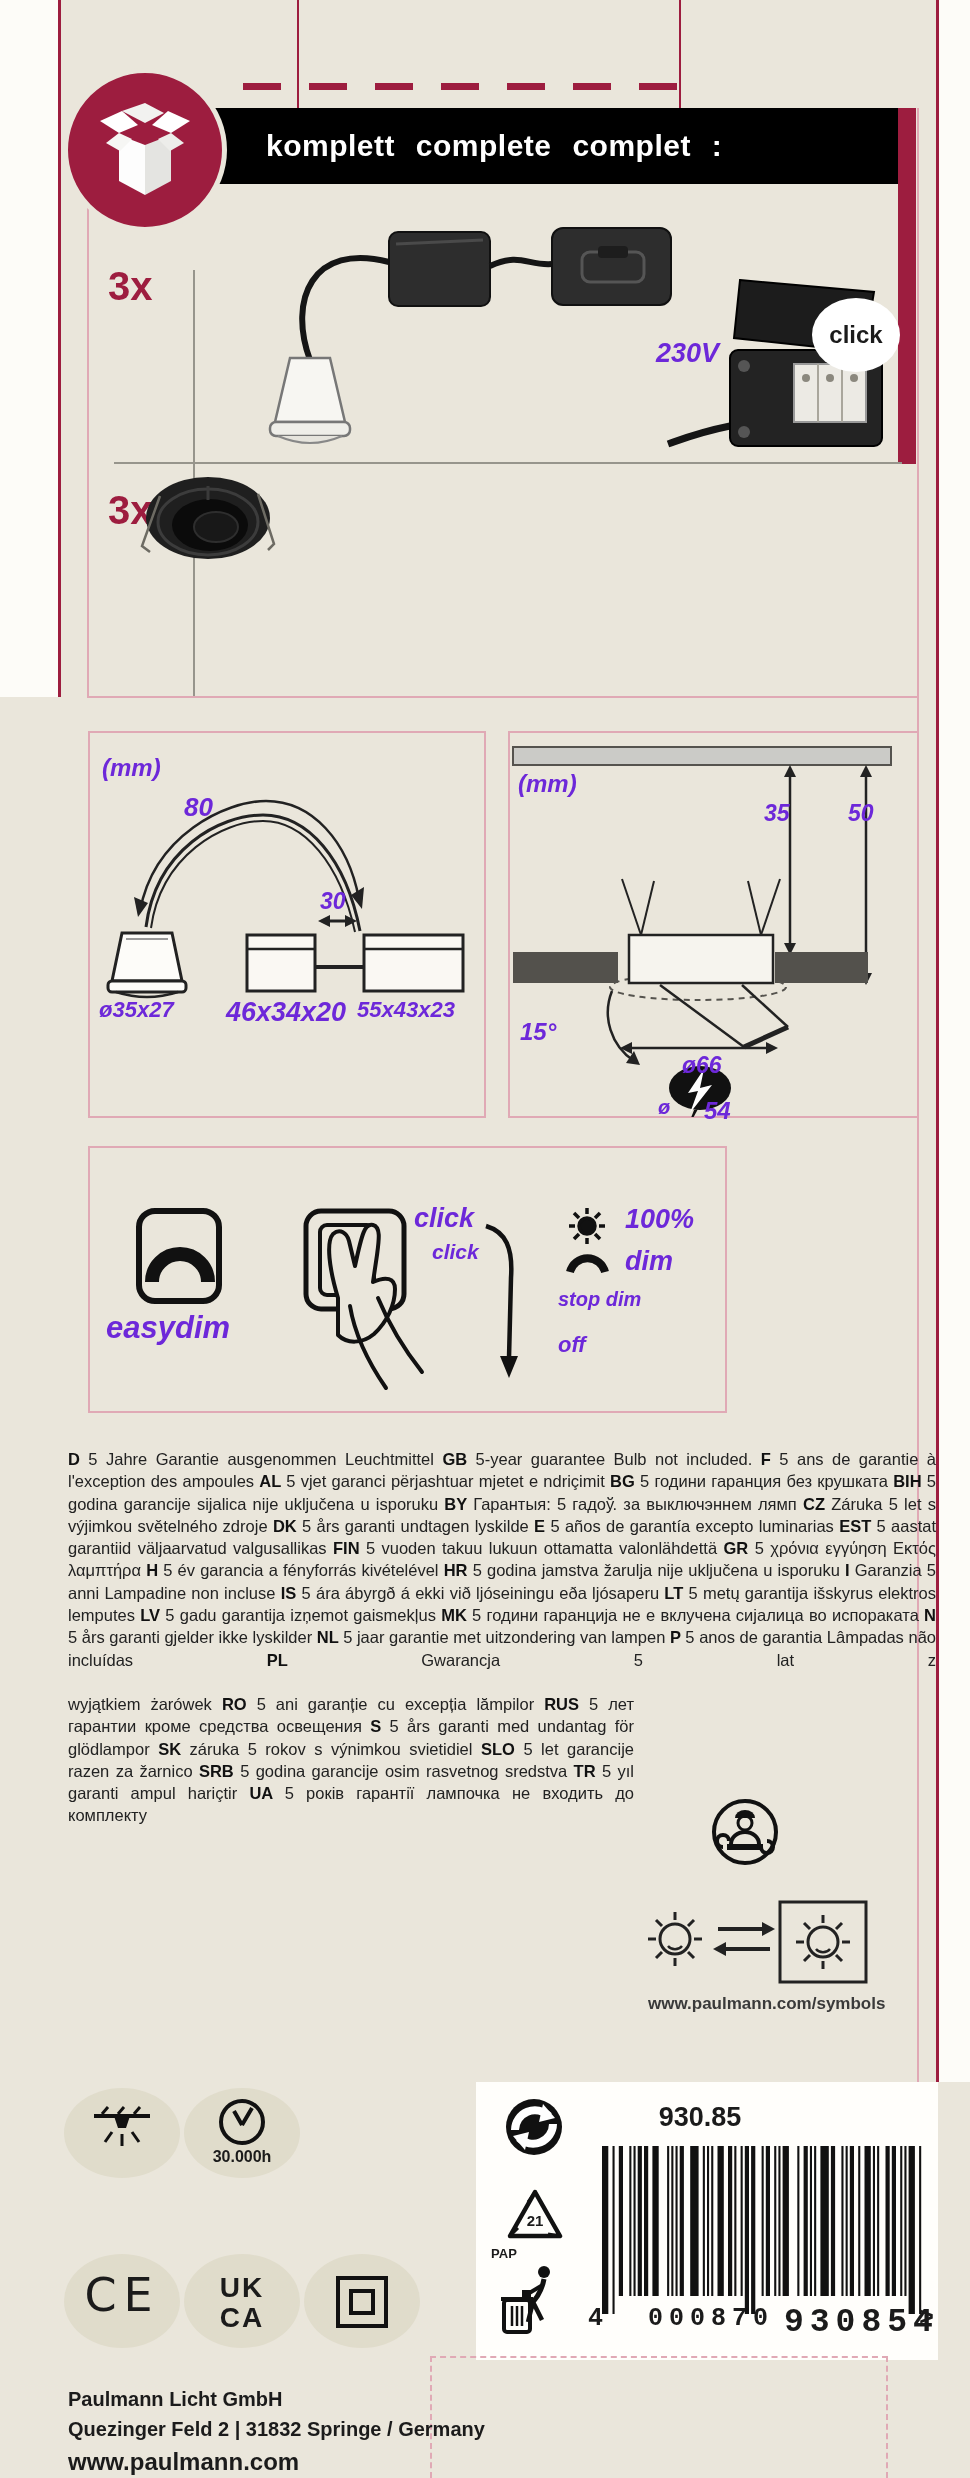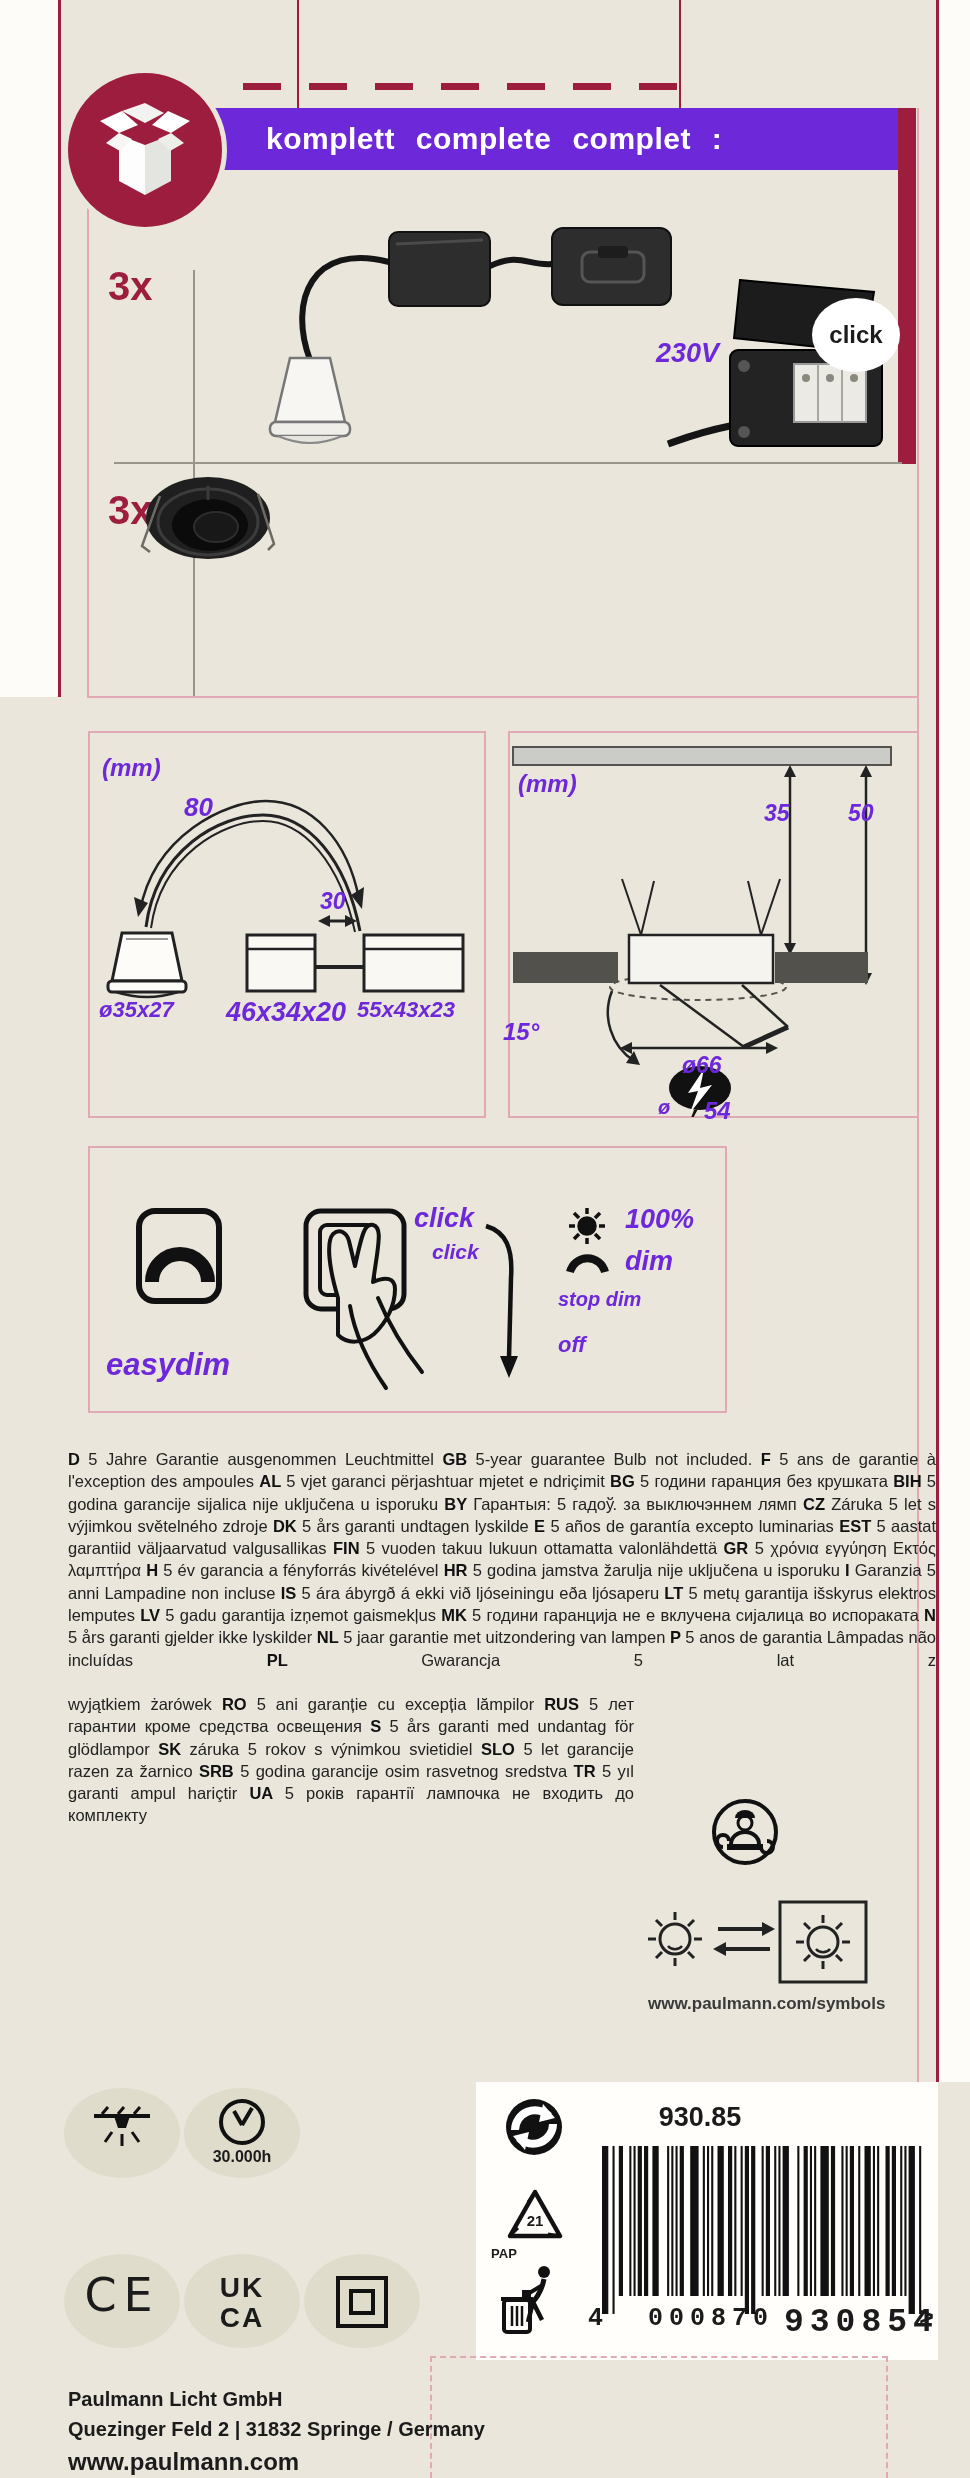--- a/index.html
+++ b/index.html
@@ -29,21 +29,21 @@
   <div class="abs dash" style="left:297px;top:0;width:2px;height:108px;"></div>
   <div class="abs dash" style="left:679px;top:0;width:2px;height:108px;"></div>
   <div class="abs dash" style="left:243px;top:83px;width:38px;height:7px;"></div>
   <div class="abs dash" style="left:309px;top:83px;width:38px;height:7px;"></div>
   <div class="abs dash" style="left:375px;top:83px;width:38px;height:7px;"></div>
   <div class="abs dash" style="left:441px;top:83px;width:38px;height:7px;"></div>
   <div class="abs dash" style="left:507px;top:83px;width:38px;height:7px;"></div>
   <div class="abs dash" style="left:573px;top:83px;width:38px;height:7px;"></div>
   <div class="abs dash" style="left:639px;top:83px;width:38px;height:7px;"></div>
 
-  <div class="abs" style="left:170px;top:108px;width:728px;height:62px;background:#6d28d9;display:flex;align-items:center;">
+  <div class="abs" style="left:170px;top:108px;width:728px;height:76px;background:#000000;display:flex;align-items:center;">
     <span class="b" style="color:#fff;font-size:30px;margin-left:96px;word-spacing:12px;letter-spacing:.5px;">komplett complete complet :</span>
   </div>
   <div class="abs" style="left:898px;top:108px;width:18px;height:356px;background:#9d1d3f;"></div>
   <div class="abs" style="left:63px;top:68px;width:164px;height:164px;border-radius:50%;background:#9d1d3f;border:5px solid #eae6db;box-sizing:border-box;">
     <span class="abs" style="left:28px;top:26px;">
       <svg width="98" height="100" viewBox="0 0 98 100">
         <polygon points="23,34 4,22 26,12 42,26" fill="#fff"></polygon>
         <polygon points="75,34 94,22 72,12 56,26" fill="#fff"></polygon>
         <polygon points="26,12 49,4 68,14 49,24" fill="#f2f2f0"></polygon>
         <polygon points="23,36 49,46 49,96 23,82" fill="#fdfdfd"></polygon>
@@ -177,21 +177,21 @@
       <polygon points="270,317 258,311 258,323" fill="#222"></polygon>
 
       <ellipse cx="192" cy="357" rx="31" ry="22" fill="#111"></ellipse>
       <polygon points="196,338 180,362 190,360 182,382 204,354 192,357" fill="#fff"></polygon>
       <polygon points="186,379 178,400 190,378" fill="#111"></polygon>
     </svg>
   </span>
   <div class="abs lbl" style="left:518px;top:770px;font-size:24px;">(mm)</div>
   <div class="abs lbl" style="left:764px;top:800px;font-size:23px;">35</div>
   <div class="abs lbl" style="left:848px;top:800px;font-size:23px;">50</div>
-  <div class="abs lbl" style="left:503px;top:1018px;font-size:24px;">15°</div>
+  <div class="abs lbl" style="left:520px;top:1018px;font-size:24px;">15°</div>
   <div class="abs lbl" style="left:682px;top:1052px;font-size:23px;">ø66</div>
   <div class="abs lbl" style="left:658px;top:1096px;font-size:20px;">ø</div>
   <div class="abs lbl" style="left:704px;top:1097px;font-size:24px;">54</div>
 
   <div class="abs" style="left:88px;top:1146px;width:635px;height:263px;border:2.5px solid #e0a9b5;"></div>
   <span class="abs" style="left:88px;top:1146px;">
     <svg width="640" height="268" viewBox="0 0 640 268">
 
       <rect x="51" y="65" width="80" height="90" rx="16" fill="none" stroke="#111" stroke-width="6"></rect>
       <path d="M64,136 A28,28 0 0 1 120,136" fill="none" stroke="#111" stroke-width="14"></path>
@@ -216,21 +216,21 @@
           <line x1="511" y1="80" x2="517" y2="80"></line>
         <line x1="486" y1="67" x2="491" y2="72"></line>
           <line x1="507" y1="88" x2="512" y2="93"></line>
         <line x1="486" y1="93" x2="491" y2="88"></line>
           <line x1="507" y1="72" x2="512" y2="67"></line>
       </g>
 
       <path d="M482,126 A18,18 0 0 1 517,126" fill="none" stroke="#111" stroke-width="8"></path>
     </svg>
   </span>
-  <div class="abs lbl" style="left:106px;top:1310px;font-size:31px;margin-top:37px;">easydim</div>
+  <div class="abs lbl" style="left:106px;top:1310px;font-size:31px;">easydim</div>
   <div class="abs lbl" style="left:414px;top:1203px;font-size:27px;">click</div>
   <div class="abs lbl" style="left:432px;top:1240px;font-size:21px;">click</div>
   <div class="abs lbl" style="left:625px;top:1204px;font-size:27px;">100%</div>
   <div class="abs lbl" style="left:625px;top:1246px;font-size:27px;">dim</div>
   <div class="abs lbl" style="left:558px;top:1288px;font-size:20px;">stop dim</div>
   <div class="abs lbl" style="left:558px;top:1332px;font-size:22px;">off</div>
 
   <div class="abs warr" style="left:68px;top:1448px;width:868px;"><b>D </b>5 Jahre Garantie ausgenommen Leuchtmittel <b>GB </b>5-year guarantee Bulb not included. <b>F </b>5 ans de garantie à l'exception des ampoules <b>AL </b>5 vjet garanci përjashtuar mjetet e ndriçimit  <b>BG </b>5 години гаранция без крушката <b>BIH </b>5 godina garancije sijalica nije uključena u isporuku <b>BY </b>Гарантыя: 5 гадоў. за выключэннем лямп <b>CZ </b>Záruka 5 let s výjimkou světelného zdroje <b>DK </b>5 års garanti undtagen lyskilde <b>E </b>5 años de garantía excepto luminarias <b>EST </b>5 aastat garantiid väljaarvatud valgusallikas <b>FIN </b>5 vuoden takuu lukuun ottamatta valonlähdettä <b>GR </b>5 χρόνια εγγύηση Εκτός λαμπτήρα <b>H </b>5 év garancia a fényforrás kivételével  <b>HR </b>5 godina jamstva žarulja nije uključena u isporuku <b>I </b>Garanzia 5 anni Lampadine non incluse <b>IS </b>5 ára ábyrgð á ekki við ljóseiningu eða ljósaperu <b>LT </b>5 metų garantija išskyrus elektros lemputes <b>LV </b>5 gadu garantija izņemot gaismekļus <b>MK </b>5 години гаранција не е вклучена сијалица во испораката <b>N </b>5 års garanti gjelder ikke lyskilder <b>NL </b>5 jaar garantie met uitzondering van lampen <b>P </b>5 anos de garantia Lâmpadas não incluídas <b>PL </b>Gwarancja 5 lat z</div>
   <div class="abs warr" style="left:68px;top:1693px;width:566px;text-align-last:auto;">wyjątkiem żarówek <b>RO </b>5 ani garanție cu excepția lămpilor <b>RUS </b>5 лет гарантии кроме средства освещения <b>S </b>5 års garanti med undantag för glödlampor <b>SK </b>záruka 5 rokov s výnimkou svietidiel <b>SLO </b>5 let garancije razen za žarnico <b>SRB </b>5 godina garancije osim rasvetnog sredstva <b>TR </b>5 yıl garanti ampul hariçtir <b>UA </b>5 років гарантії лампочка не входить до комплекту</div>
 

